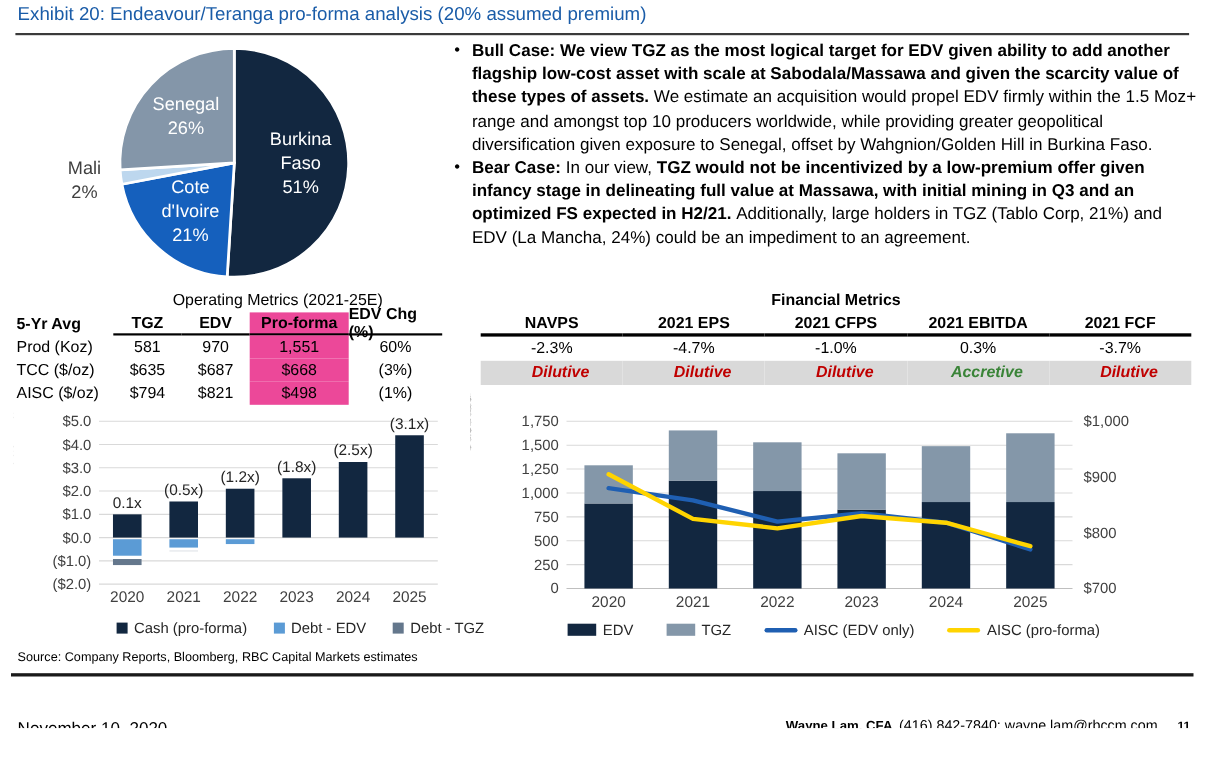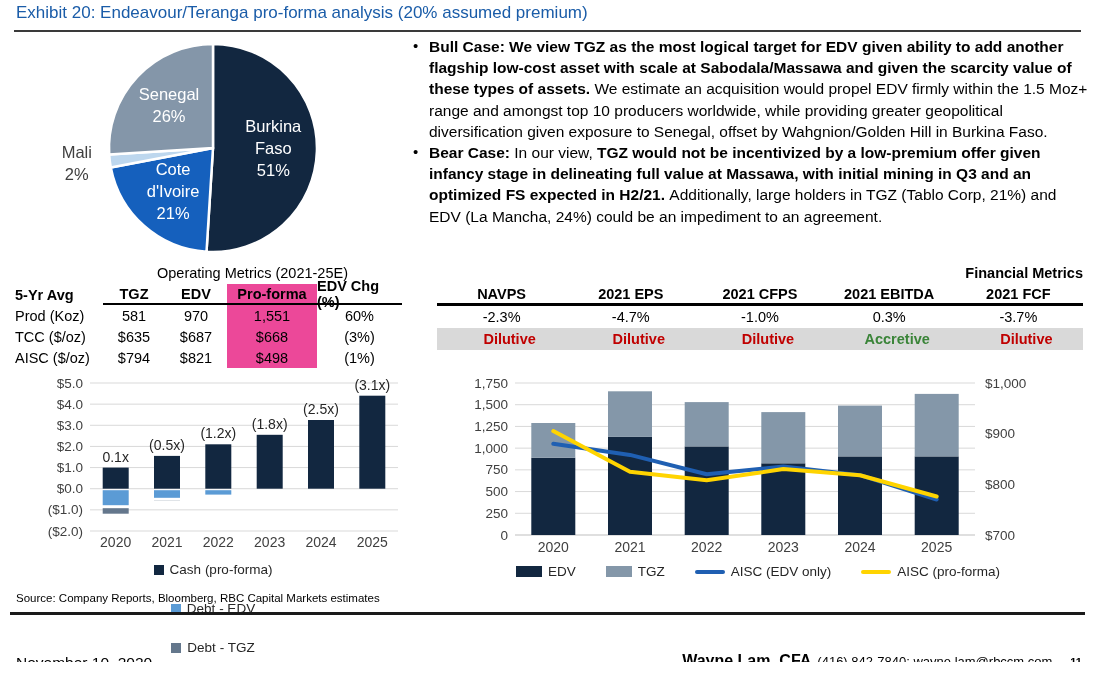--- a/index.html
+++ b/index.html
@@ -28,41 +28,41 @@
   .op-title { font-weight:normal; text-align:center; padding-left:88px; height:21px; line-height:21px; }
   .op-grid { display:grid; grid-template-columns:88px 62px 62px 90px 85px; }
   .op-grid > div { height:21px; display:flex; align-items:center; justify-content:center; }
   .op-grid .lbl { justify-content:flex-start; }
   .op-grid .head { font-weight:bold; }
   .op-grid .u { border-bottom:2px solid #000; }
   .op-grid .hl { background:#ec4899; }
 
   
   .fin-table { left:437px; top:263px; width:646px; font-size:14.5px; }
-  .fin-title { font-weight:bold; text-align:right; height:21px; line-height:21px; }
+  .fin-title { font-weight:bold; text-align:center; height:21px; line-height:21px; }
   .fin-grid { display:grid; grid-template-columns:repeat(5,129.2px); }
   .fin-grid > div { height:22px; display:flex; align-items:center; justify-content:center; }
   .fin-grid .head { font-weight:bold; border-bottom:3px solid #000; }
-  .fin-grid .verdict { background:#D9D9D9; font-weight:bold;padding-left:16px; }
+  .fin-grid .verdict { background:#D9D9D9; font-style:italic; font-weight:bold;padding-left:16px; }
 
   
   .cash-chart { left:12px; top:370px; width:400px; height:218px; }
   .prod-chart { left:428px; top:358px; width:662px; height:232px; }
   .legend-row { display:flex; justify-content:center; align-items:center; font-size:13.5px; color:#262626; }
-  #cash-legend { margin-left:43px; width:316px; gap:24px; margin-top:2px;flex-direction:column; }
+  #cash-legend { margin-left:103px; width:316px; gap:24px; margin-top:2px; }
   #prod-legend { margin-left:60px; width:540px; gap:30px; margin-top:2px; }
   .lg-item { display:flex; align-items:center; gap:6px; white-space:nowrap; }
   .sw-sq { width:10px; height:10px; display:inline-block; }
   .sw-bar { width:26px; height:11px; display:inline-block; }
   .sw-line { width:30px; height:4px; border-radius:2px; display:inline-block; }
 
   .source { left:16px; top:592px; font-size:11.5px; }
   .footer-date { left:16px; top:654px; font-size:15.5px; }
   .footer-right { right:13px; top:652px; display:flex; align-items:baseline; }
-  .footer-author { font-weight:bold; font-size:16px; }
+  .footer-author { font-weight:bold; font-size:12px; }
   .footer-contact { font-size:13px; margin-left:6px; }
   .footer-page { font-weight:bold; font-size:11px; margin-left:18px; }
 </style>
 </head>
 <body>
 
 <div class="page">
 
   <div class="abs title">Exhibit 20: Endeavour/Teranga pro-forma analysis (20% assumed premium)</div>
   <div class="abs rule top-rule"></div>

